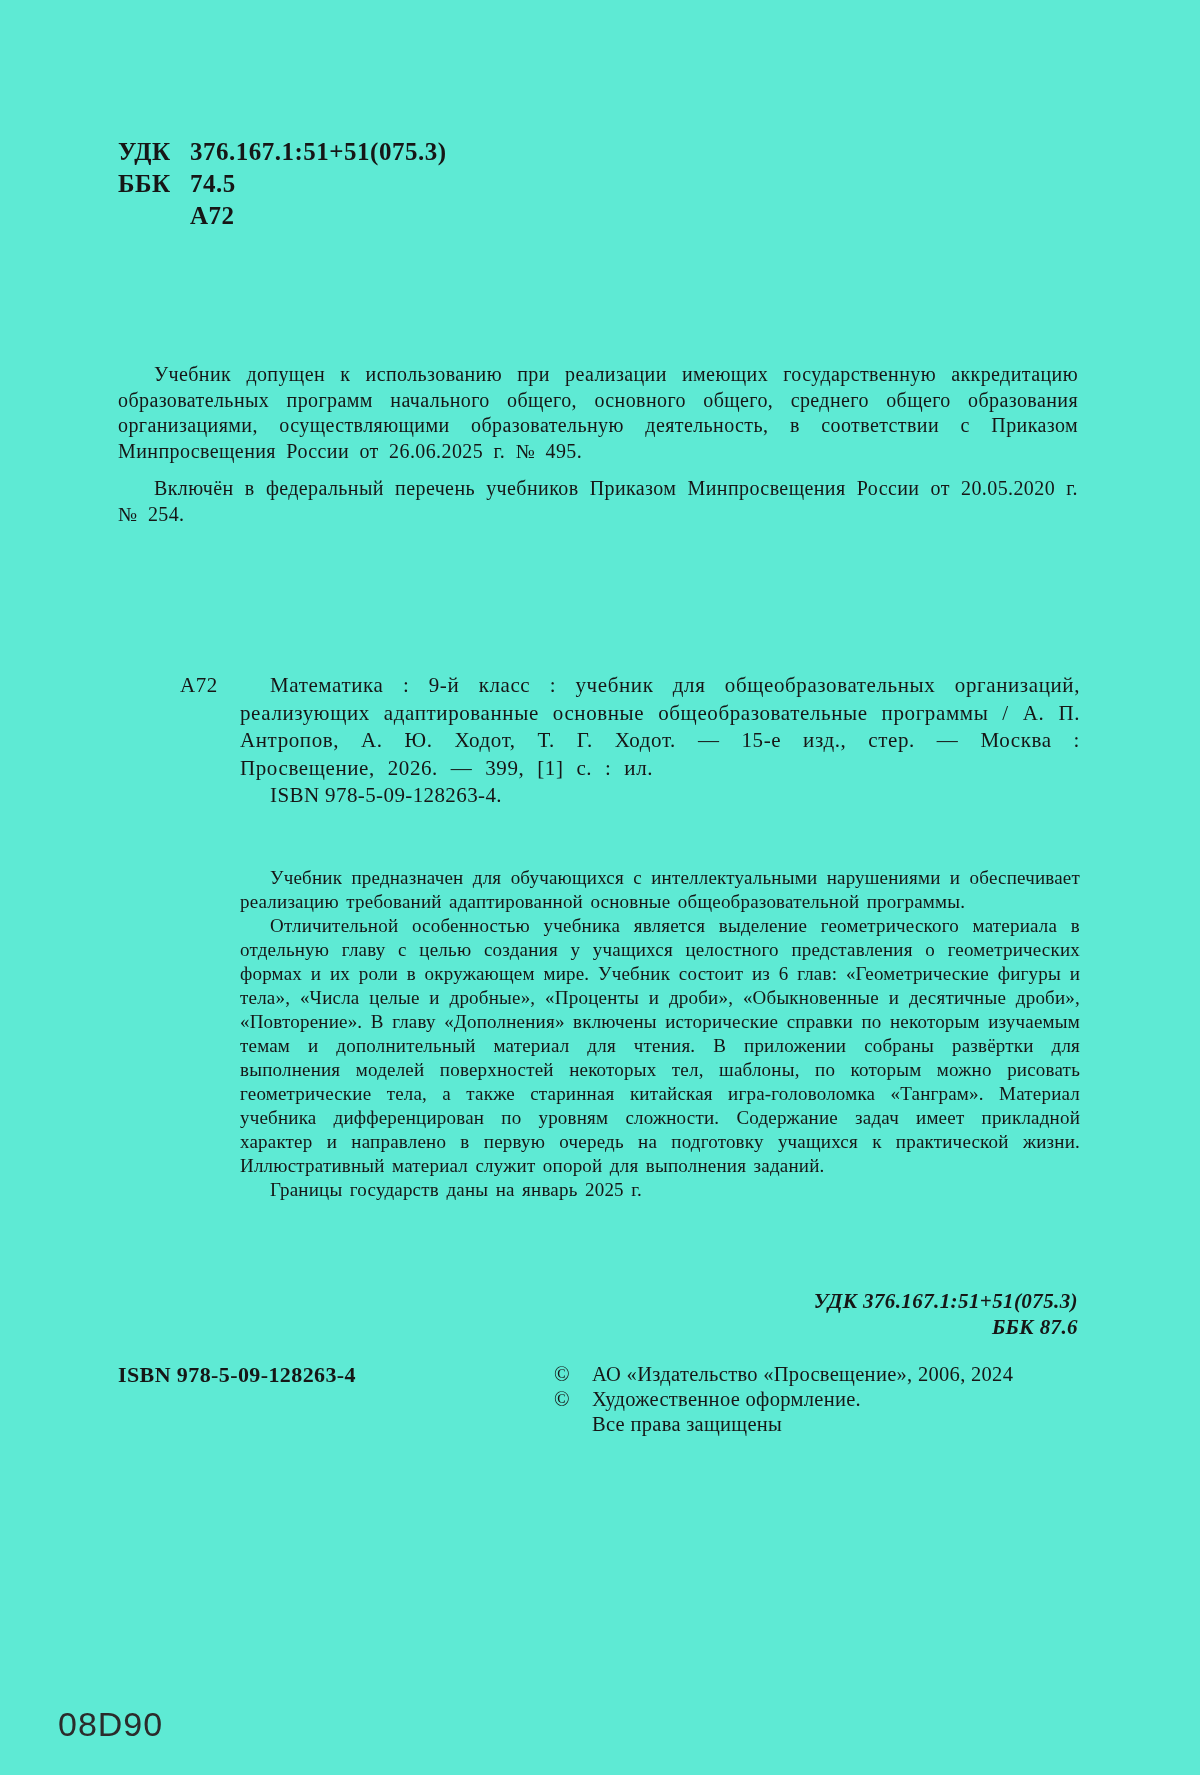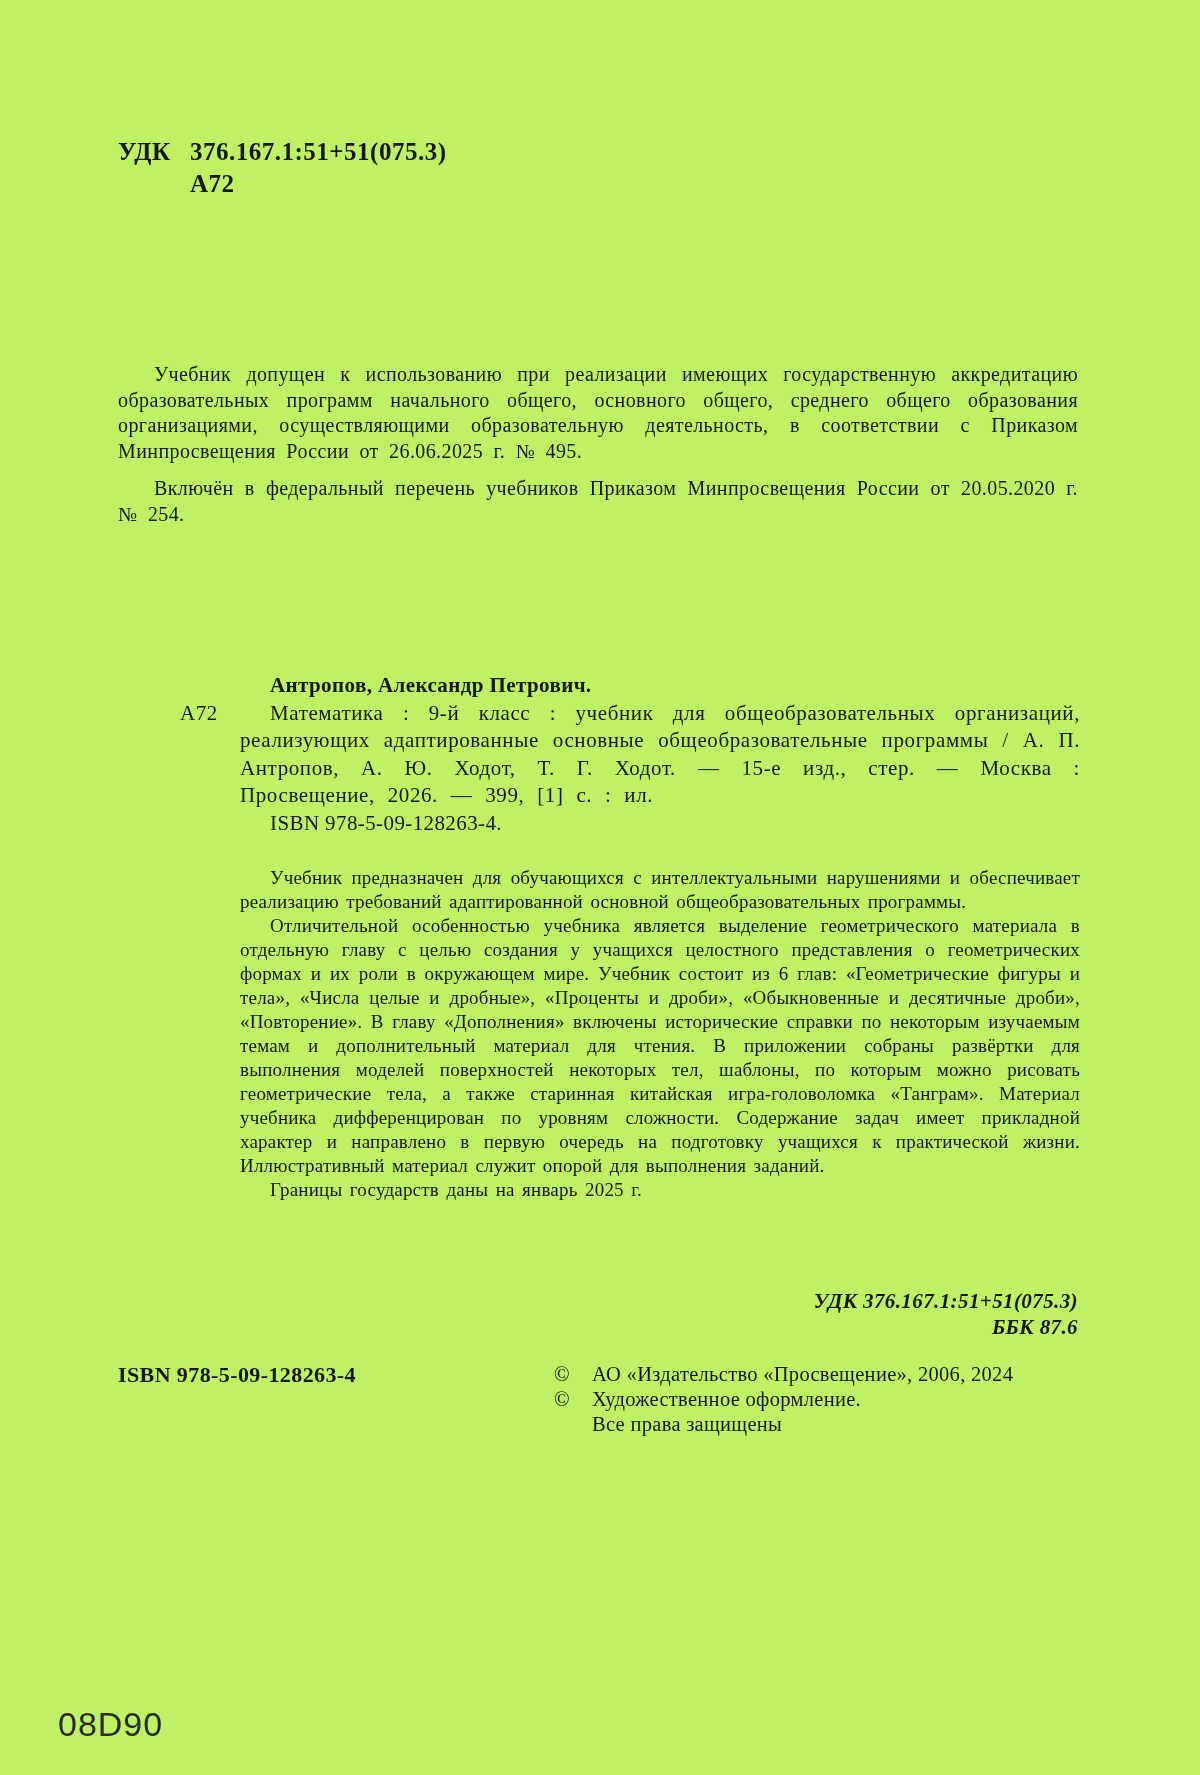--- a/index.html
+++ b/index.html
@@ -5,21 +5,21 @@
   html, body {
     margin: 0;
     padding: 0;
     background: #e8e8e8;
   }
   .page {
     position: relative;
     width: 1200px;
     height: 1775px;
     margin: 0 auto;
-    background: #bef264;
+    background: #5eead4;
     font-family: "Liberation Serif", serif;
     color: #161616;
     overflow: hidden;
   }
 
   
   .top-codes {
     position: absolute;
     left: 118px;
     top: 136px;
@@ -159,38 +159,41 @@
 <body>
 
 <div class="page">
 
   <div class="top-codes">
     <div class="code-row">
       <span class="code-label">УДК</span>
       <span class="code-value">376.167.1:51+51(075.3)</span>
     </div>
     <div class="code-row">
+      <span class="code-label">ББК</span>
+      <span class="code-value">74.5</span>
+    </div>
+    <div class="code-row">
       <span class="code-label"></span>
       <span class="code-value">А72</span>
     </div>
   </div>
 
   <div class="approval">
     <p>Учебник допущен к использованию при реализации имеющих государственную аккредитацию образовательных программ начального общего, основного общего, среднего общего образования организациями, осуществляющими образовательную деятельность, в соответствии с Приказом Минпросвещения России от 26.06.2025 г. № 495.</p>
     <p>Включён в федеральный перечень учебников Приказом Минпросвещения России от 20.05.2020 г. № 254.</p>
   </div>
 
   <div class="catalog">
-    <p class="author-line">Антропов, Александр Петрович.</p>
     <p class="entry-text"><span class="a72-label">А72</span><span>Математика : 9-й класс : учебник для общеобразовательных организаций, реализующих адаптированные основные общеобразовательные программы / А. П. Антропов, А. Ю. Ходот, Т. Г. Ходот. — 15-е изд., стер. — Москва : Просвещение, 2026. — 399, [1] с. : ил.</span></p>
     <p class="isbn-line">ISBN 978-5-09-128263-4.</p>
   </div>
 
   <div class="annotation">
-    <p>Учебник предназначен для обучающихся с интеллектуальными нарушениями и обеспечивает реализацию требований адаптированной основной общеобразовательных программы.</p>
+    <p>Учебник предназначен для обучающихся с интеллектуальными нарушениями и обеспечивает реализацию требований адаптированной основные общеобразовательной программы.</p>
     <p>Отличительной особенностью учебника является выделение геометрического материала в отдельную главу с целью создания у учащихся целостного представления о геометрических формах и их роли в окружающем мире. Учебник состоит из 6 глав: «Геометрические фигуры и тела», «Числа целые и дробные», «Проценты и дроби», «Обыкновенные и десятичные дроби», «Повторение». В главу «Дополнения» включены исторические справки по некоторым изучаемым темам и дополнительный материал для чтения. В приложении собраны развёртки для выполнения моделей поверхностей некоторых тел, шаблоны, по которым можно рисовать геометрические тела, а также старинная китайская игра-головоломка «Танграм». Материал учебника дифференцирован по уровням сложности. Содержание задач имеет прикладной характер и направлено в первую очередь на подготовку учащихся к практической жизни. Иллюстративный материал служит опорой для выполнения заданий.</p>
     <p>Границы государств даны на январь 2025 г.</p>
   </div>
 
   <div class="codes-repeat">
     <div>УДК 376.167.1:51+51(075.3)</div>
     <div>ББК 87.6</div>
   </div>
 
   <div class="bottom-row">

